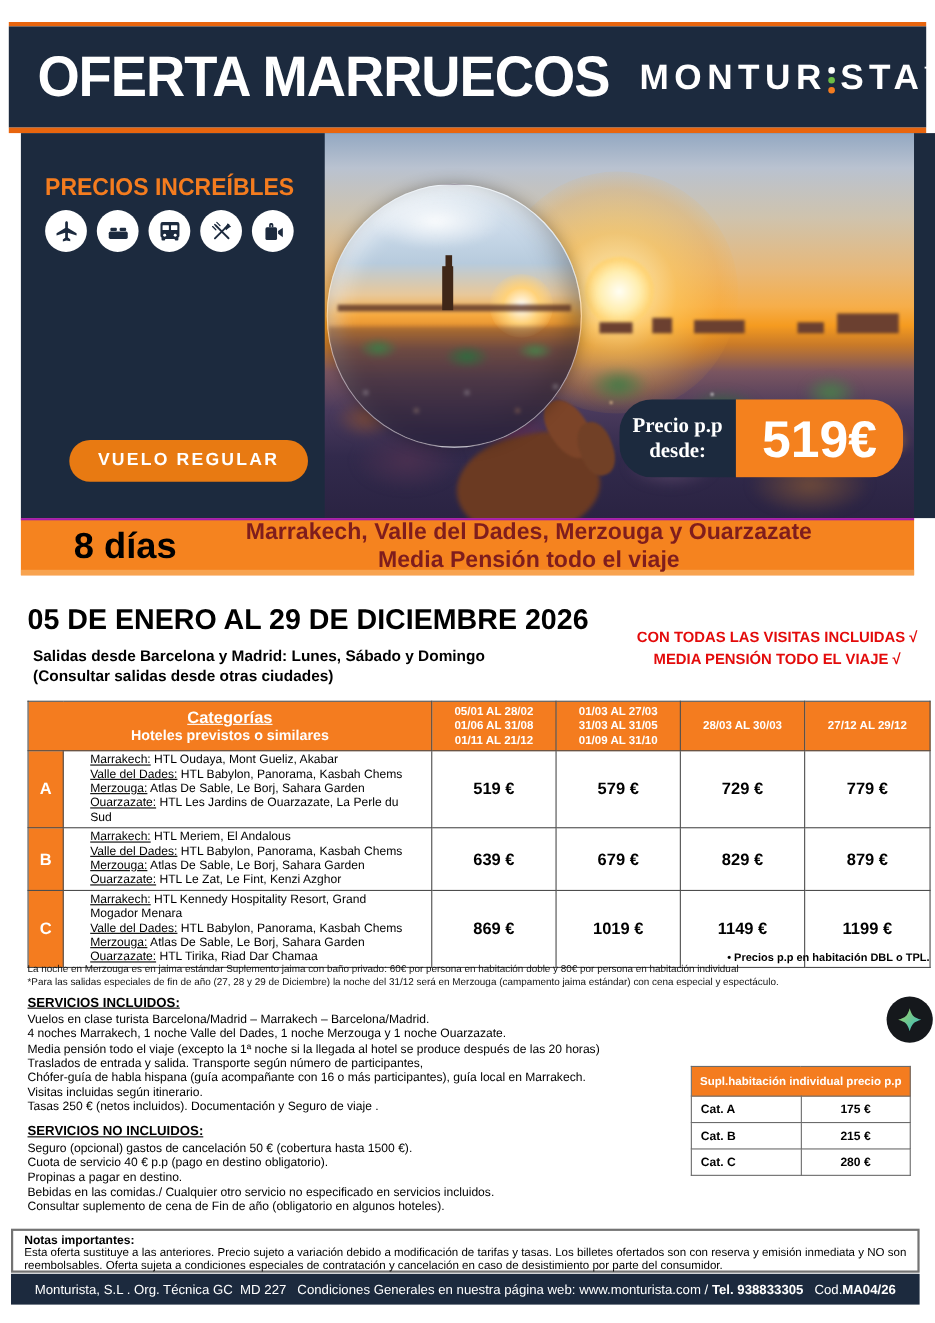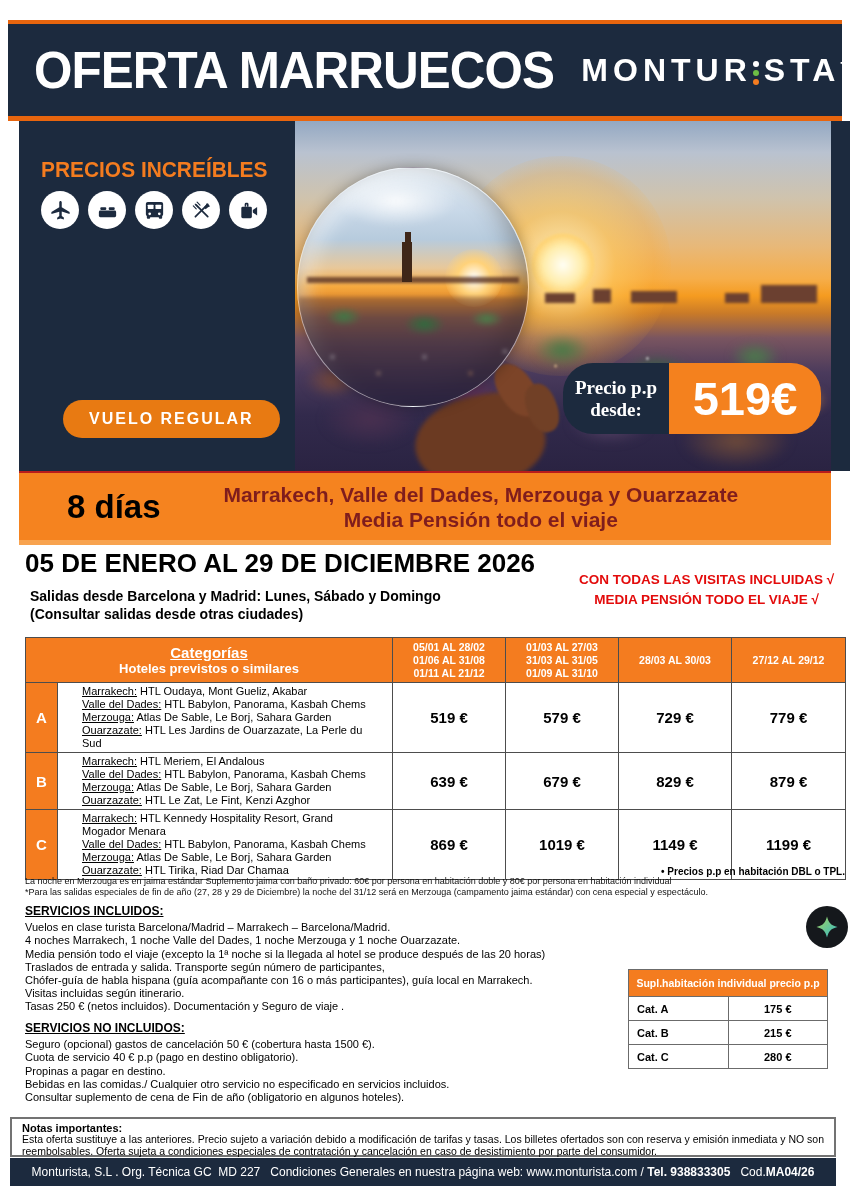--- a/index.html
+++ b/index.html
@@ -99,22 +99,22 @@
   .flight-badge{position:absolute;left:44px;top:279px;background:#e87a12;color:#fff;font-size:16px;
      font-weight:bold;letter-spacing:2px;padding:10px 26px;border-radius:22px;white-space:nowrap;}
   .price-badge{position:absolute;left:544px;top:242px;width:258px;height:71px;display:flex;
      border-radius:30px;overflow:hidden;}
   .price-left{width:106px;background:#1c2a3e;color:#fff;font-family:"Liberation Serif",serif;font-weight:bold;
      font-size:19px;display:flex;flex-direction:column;align-items:center;justify-content:center;line-height:1.15;}
   .price-right{flex:1;background:#f4811e;color:#fff;display:flex;align-items:center;justify-content:center;
      font-size:47px;font-weight:bold;}
 
   
-  .duration-band{position:absolute;left:19px;top:471px;width:812px;height:74px;background:#f5831f;
-     border-top:2px solid #b91c1c;border-bottom:5px solid #f8a34f;display:flex;align-items:center;box-sizing:border-box;}
+  .duration-band{position:absolute;left:19px;top:471px;width:812px;height:52px;background:#f5831f;
+     border-top:2px solid #a21caf;border-bottom:5px solid #f8a34f;display:flex;align-items:center;box-sizing:border-box;}
   .duration{margin-left:48px;font-size:33px;font-weight:bold;color:#000;white-space:nowrap;}
   .destinations{flex:1;text-align:center;font-weight:bold;color:#7f1d1d;font-size:21px;line-height:25px;margin-right:30px;}
 
   
   .date-title{position:absolute;left:25px;top:548px;font-size:26px;font-weight:bold;color:#000;white-space:nowrap;}
   .date-sub1{position:absolute;left:30px;top:588px;font-size:14px;font-weight:bold;color:#000;white-space:nowrap;}
   .date-sub2{position:absolute;left:30px;top:606px;font-size:14px;font-weight:bold;color:#000;white-space:nowrap;}
   .highlights{position:absolute;left:563px;top:570px;width:287px;text-align:center;color:#e30b0b;
      font-weight:bold;font-size:13.5px;line-height:20px;}
 

